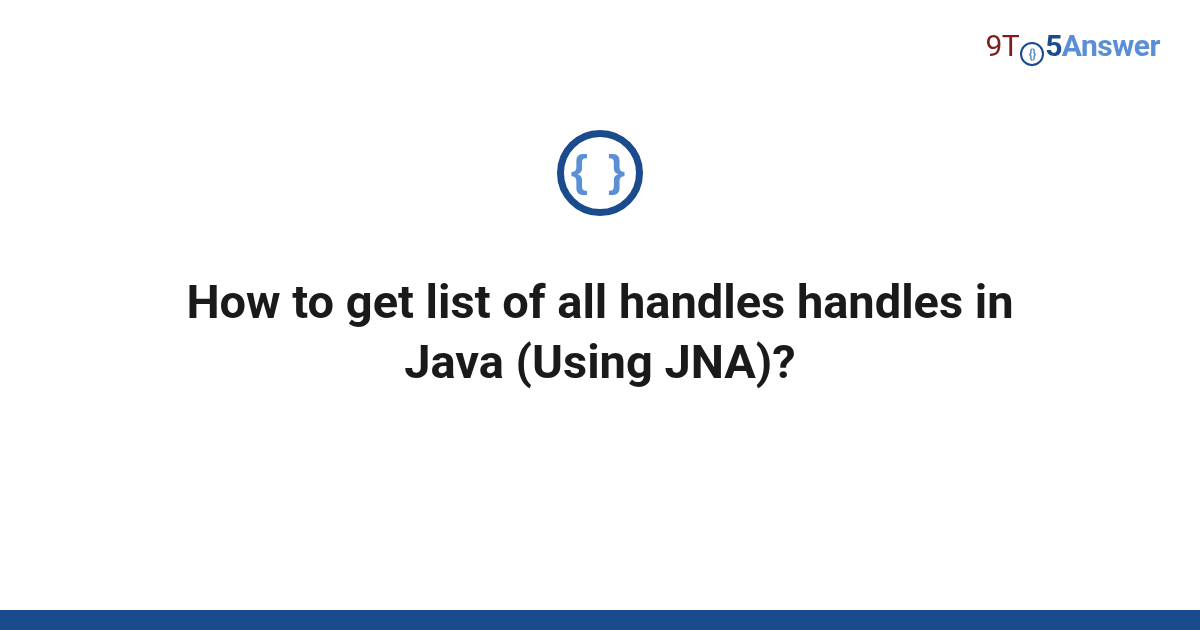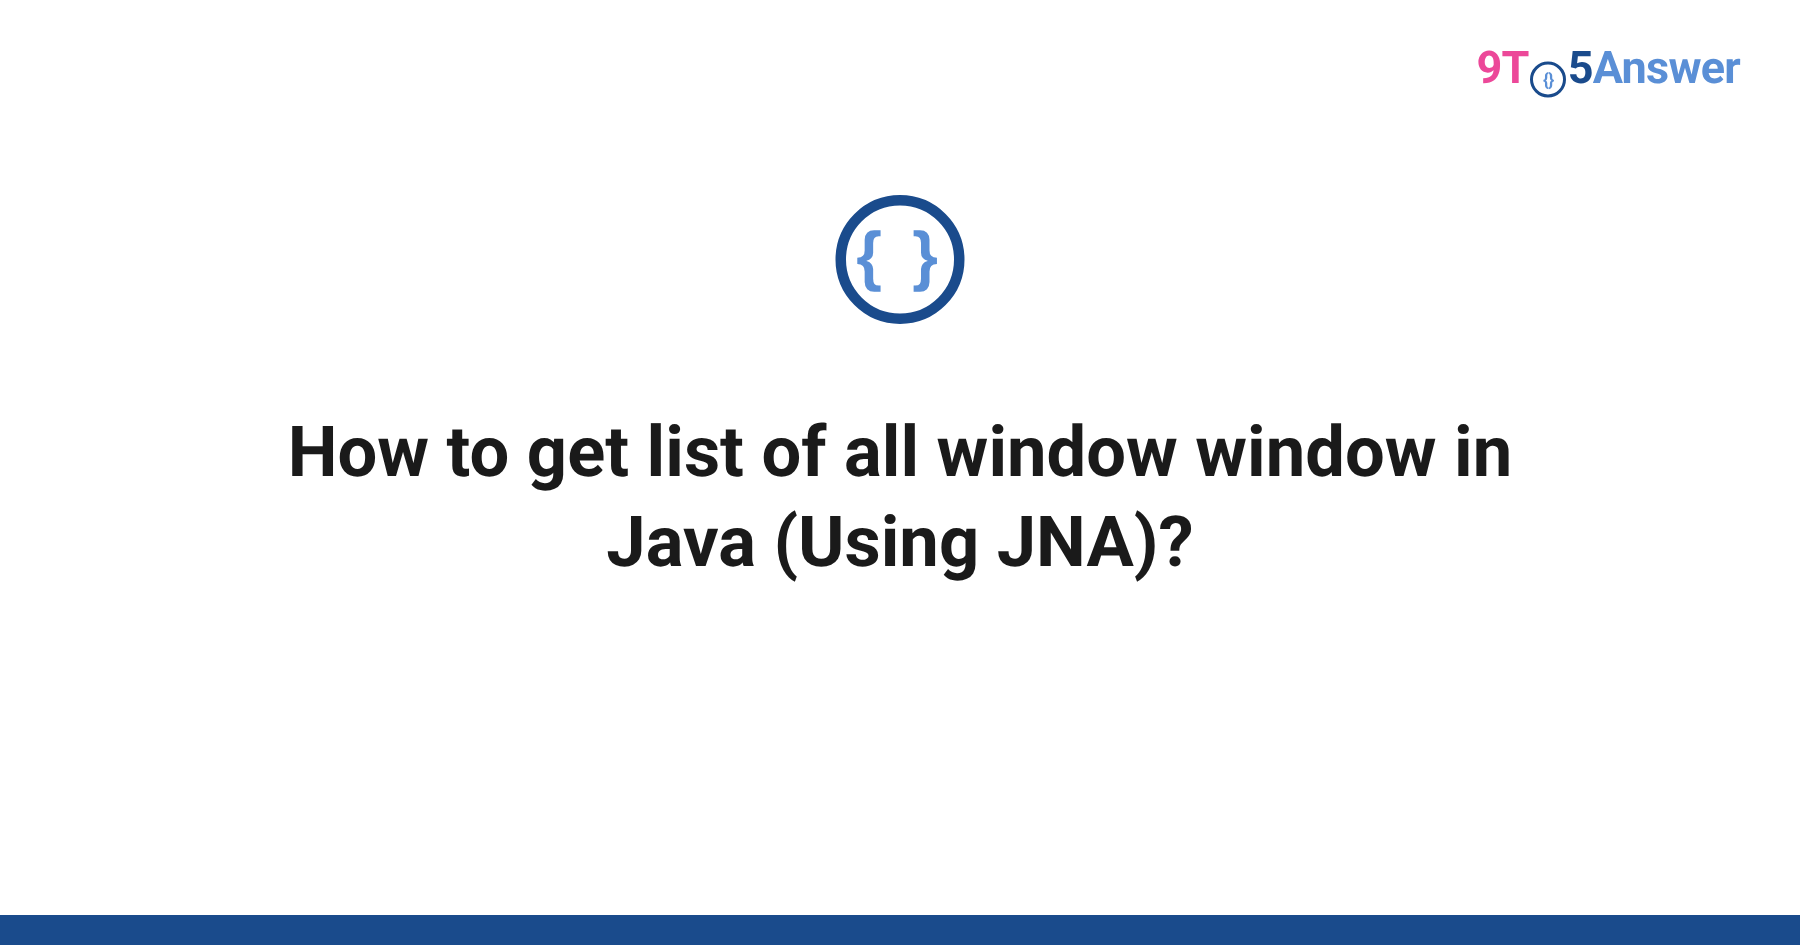--- a/index.html
+++ b/index.html
@@ -17,22 +17,22 @@
     }
     .logo {
       position: absolute;
       top: 28px;
       right: 40px;
       font-size: 30px;
       font-weight: 600;
       letter-spacing: -0.5px;
     }
     .logo-9t {
-      color: #ec4899;
-      font-weight: 700;
+      color: #7f1d1d;
+      font-weight: 400;
     }
     .logo-o {
       display: inline-flex;
       align-items: center;
       justify-content: center;
       width: 24px;
       height: 24px;
       border: 2.5px solid #1a4b8c;
       border-radius: 50%;
       position: relative;
@@ -106,16 +106,16 @@
 <div class="logo">
   <span class="logo-9t">9T</span><span class="logo-o">
       <span class="logo-o-inner">{}</span>
     </span><span class="logo-5">5</span><span class="logo-answer">Answer</span>
 </div>
 
 <div class="center-content">
   <div class="icon-circle">
     <span class="icon-braces">{ }</span>
   </div>
-  <h1 class="title">How to get list of all window window in Java (Using JNA)?</h1>
+  <h1 class="title">How to get list of all handles handles in Java (Using JNA)?</h1>
 </div>
 
 <div class="footer-bar"></div>
 
 </body></html>

